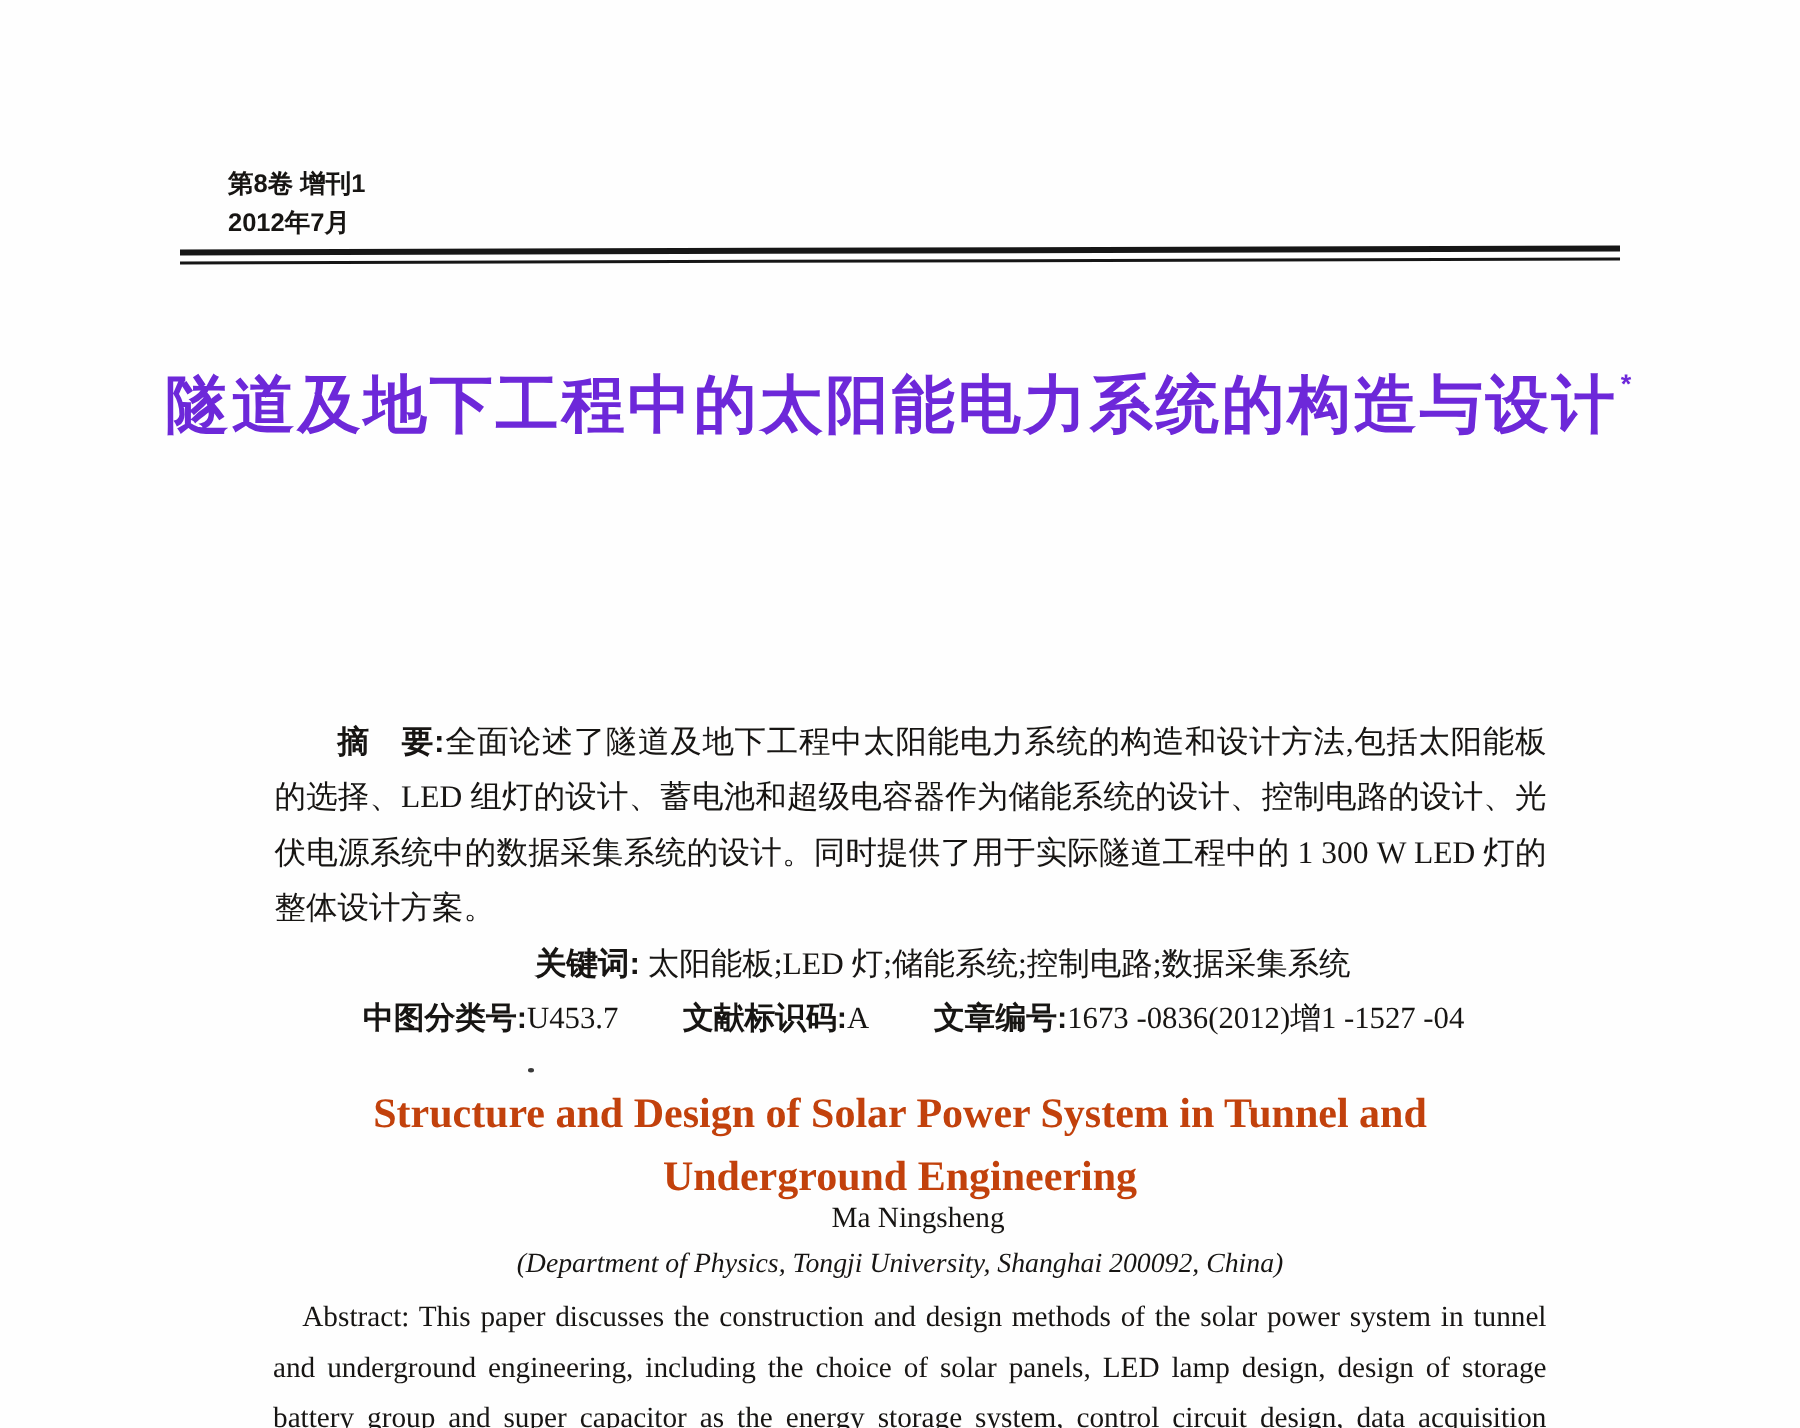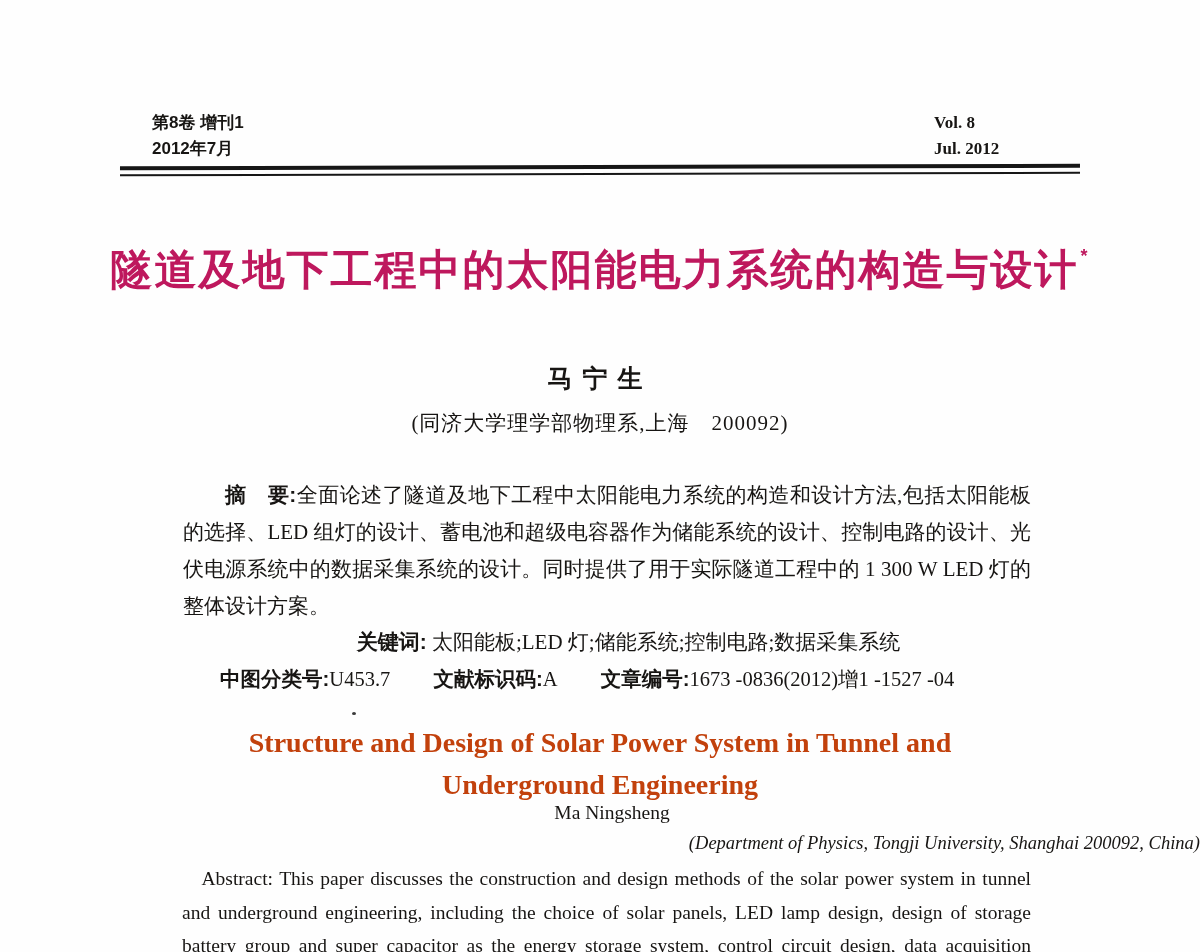--- a/index.html
+++ b/index.html
@@ -36,21 +36,21 @@
     border-top: 4px solid #161616; border-bottom: 2px solid #161616;
     transform: rotate(-0.15deg);
   }
 
   
   .title-cn {
     position: absolute; top: 242px; left: 0; width: 1200px;
     text-align: center;
     font-family: "Liberation Sans", sans-serif;
     font-weight: 700; font-size: 42px; letter-spacing: 2px;
-    margin: 0; color: #be185d; white-space: nowrap;
+    margin: 0; color: #6d28d9; white-space: nowrap;
   }
   .title-cn sup { font-size: 18px; vertical-align: 22px; margin-left: 2px; }
 
   .author-cn {
     position: absolute; top: 362px; left: 0; width: 1200px;
     text-align: center; font-size: 25px; font-weight: 600; letter-spacing: 10px;
   }
   .affil-cn {
     position: absolute; top: 409px; left: 0; width: 1200px;
     text-align: center; font-size: 21px; letter-spacing: 1px;
@@ -64,21 +64,21 @@
   .abstract-cn .lbl { font-family: "Liberation Sans", sans-serif; font-weight: 700; }
 
   .keywords-cn {
     position: absolute; top: 627px; left: 183px; width: 848px;
     padding-left: 43px; box-sizing: border-box;
     font-size: 21px; line-height: 30px; margin: 0; text-align: center;
   }
   .keywords-cn .lbl { font-family: "Liberation Sans", sans-serif; font-weight: 700; }
 
   .meta-line {
-    position: absolute; top: 664px; left: 177px; width: 870px;
+    position: absolute; top: 664px; left: 199px; width: 870px;
     padding-left: 43px; box-sizing: border-box;
     font-size: 20.5px; line-height: 30px; margin: 0; white-space: nowrap;
   }
   .meta-line .lbl { font-family: "Liberation Sans", sans-serif; font-weight: 700; }
   .meta-line .grp { margin-right: 38px; }
   .meta-line .grp:last-child { margin-right: 0; }
 
   .scan-dot {
     position: absolute; top: 712px; left: 352px; width: 4px; height: 3px;
     background: #3a3a3a; border-radius: 50%;
@@ -89,52 +89,46 @@
     position: absolute; top: 722px; left: 0; width: 1200px;
     text-align: center; font-weight: 700; font-size: 28px; line-height: 42px;
     margin: 0; color: #c2410c;
   }
   .author-en {
     position: absolute; top: 802px; left: 12px; width: 1200px;
     text-align: center; font-size: 19.5px;
   }
   .affil-en {
     position: absolute; top: 833px; left: 0; width: 1200px;
-    text-align: right; font-style: italic; font-size: 18.5px;
+    text-align: center; font-style: italic; font-size: 18.5px;
   }
   .abstract-en {
     position: absolute; top: 862px; left: 182px; width: 849px;
     font-size: 19.5px; line-height: 33.5px; text-align: justify;
     text-indent: 1em; margin: 0;
   }
   .abstract-en .lbl { font-weight: 400; font-style: normal; }
 </style>
 </head>
 <body>
 
 <div class="page">
 
   <div class="jheader">
     <div class="h-left">
       <div class="cn-head-line">第8卷  增刊1</div>
       <div class="cn-head-line">2012年7月</div>
     </div>
-    <div class="h-right">
-      <div class="vol-line">Vol. 8</div>
-      <div class="vol-line">Jul. 2012</div>
-    </div>
   </div>
 
   <div class="double-rule"></div>
 
   <h1 class="title-cn"><span>隧道及地下工程中的太阳能电力系统的构造与设计</span><sup>*</sup></h1>
 
-  <div class="author-cn">马宁生</div>
 
-  <div class="affil-cn">(同济大学理学部物理系,上海　200092)</div>
 
   <p class="abstract-cn"><span class="lbl">摘　要:</span><span>全面论述了隧道及地下工程中太阳能电力系统的构造和设计方法,包括太阳能板的选择、LED 组灯的设计、蓄电池和超级电容器作为储能系统的设计、控制电路的设计、光伏电源系统中的数据采集系统的设计。同时提供了用于实际隧道工程中的 1 300 W LED 灯的整体设计方案。</span></p>
 
   <p class="keywords-cn"><span class="lbl">关键词:</span><span> 太阳能板;LED 灯;储能系统;控制电路;数据采集系统</span></p>
 
   <p class="meta-line">
     <span class="grp"><span class="lbl">中图分类号:</span><span>U453.7</span></span>
     <span class="grp"><span class="lbl">文献标识码:</span><span>A</span></span>
     <span class="grp"><span class="lbl">文章编号:</span><span>1673 -0836(2012)增1 -1527 -04</span></span>
   </p>

